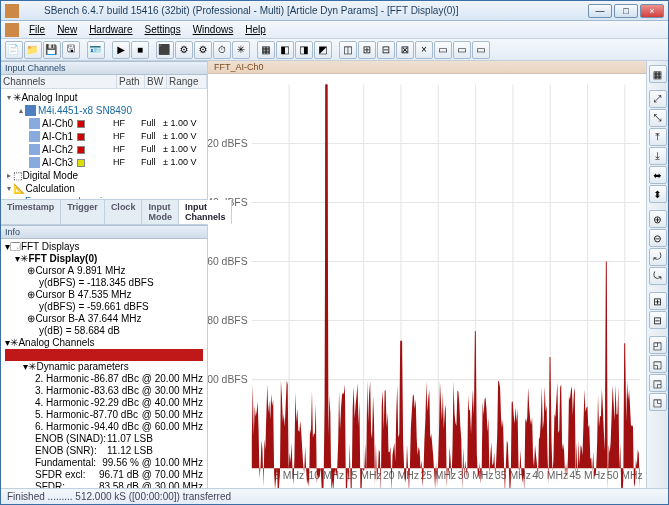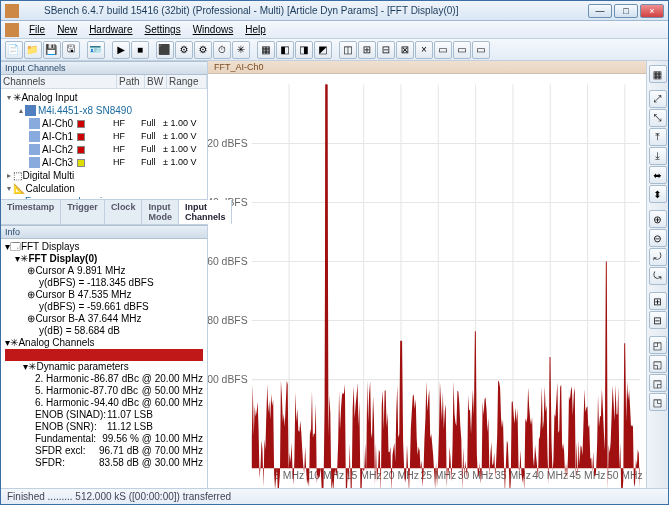--- a/index.html
+++ b/index.html
@@ -139,21 +139,21 @@
               <span style="width:28px">HF</span>
               <span style="width:22px">Full</span>
               <span style="width:40px">± 1.00 V</span>
             </div></div>
           <div class="row ch-row" style="padding-left: 24px;"><span class="ic ch"></span>AI-Ch3<span class="sq yellow"></span><div class="vals">
               <span style="width:28px">HF</span>
               <span style="width:22px">Full</span>
               <span style="width:40px">± 1.00 V</span>
             </div></div>
         </div>
-      <div class="row"><span class="tw">▸</span>⬚ <span>Digital Multi</span></div>
+      <div class="row"><span class="tw">▸</span>⬚ <span>Digital Mode</span></div>
       <div class="row"><span class="tw">▾</span>📐 <span>Calculation</span></div>
       <div class="row" style="padding-left:12px">
           <span class="tw">▴</span>
           <a class="link">Frequency domain</a>
         </div>
 
     </div>
 
     <div class="tabs" id="left-tabs">
         <div class="tab">Timestamp</div>
@@ -171,20 +171,22 @@
       <div class="irow" style="padding-left:34px"><span>y(dBFS) =</span>&nbsp;<span>-118.345 dBFS</span></div>
       <div class="irow" style="padding-left:22px">⊕ <span>Cursor B</span>&nbsp;<span>47.535 MHz</span></div>
       <div class="irow" style="padding-left:34px"><span>y(dBFS) =</span>&nbsp;<span>-59.661 dBFS</span></div>
       <div class="irow" style="padding-left:22px">⊕ <span>Cursor B-A</span>&nbsp;<span>37.644 MHz</span></div>
       <div class="irow" style="padding-left:34px"><span>y(dB) =</span>&nbsp;<span>58.684 dB</span></div>
       <div class="irow"><span class="tw">▾</span>✳ <span>Analog Channels</span></div>
       <span class="hl">&nbsp;</span>
       <div class="irow" style="padding-left:18px"><span class="tw">▾</span>✳ <span>Dynamic parameters</span></div>
       <div id="harm-rows">
           <div class="irow" style="padding-left: 30px; align-items: center;"><span class="lbl" style="width:60px">2. Harmonic</span><span style="width:54px;text-align:right">-86.87 dBc</span>&nbsp;@&nbsp;20.00 MHz</div>
+          <div class="irow" style="padding-left: 30px;"><span class="lbl" style="width:60px">3. Harmonic</span><span style="width:54px;text-align:right">-83.63 dBc</span>&nbsp;@&nbsp;30.00 MHz</div>
+          <div class="irow" style="padding-left: 30px;"><span class="lbl" style="width:60px">4. Harmonic</span><span style="width:54px;text-align:right">-92.29 dBc</span>&nbsp;@&nbsp;40.00 MHz</div>
           <div class="irow" style="padding-left: 30px;"><span class="lbl" style="width:60px">5. Harmonic</span><span style="width:54px;">-87.70 dBc</span>&nbsp;@&nbsp;50.00 MHz</div>
           <div class="irow" style="padding-left: 30px;"><span class="lbl" style="width:60px">6. Harmonic</span><span style="width:54px;text-align:right">-94.40 dBc</span>&nbsp;@&nbsp;60.00 MHz</div>
         </div>
       <div id="metric-rows">
           <div class="irow" style="padding-left: 30px;">
             <span class="lbl" style="width:72px">ENOB (SINAD):</span>
             <span>11.07 LSB</span>
           </div>
           <div class="irow" style="padding-left: 30px;">
             <span class="lbl" style="width:72px">ENOB (SNR):</span>

